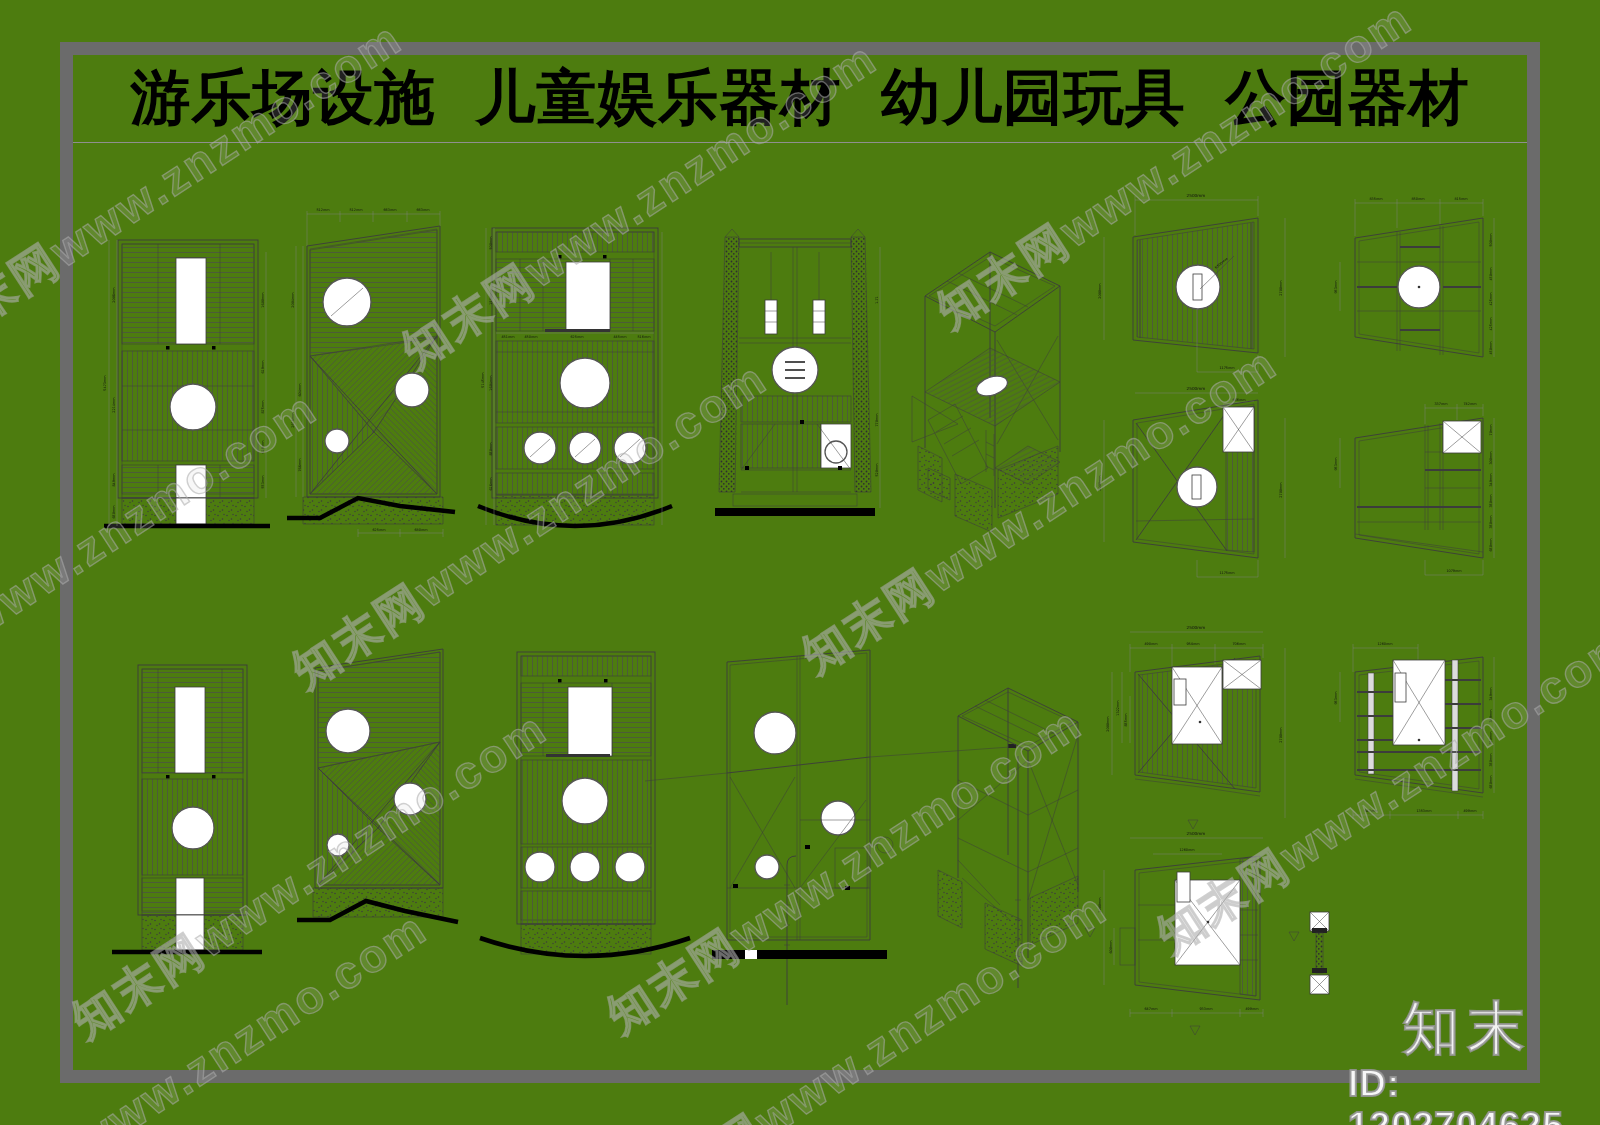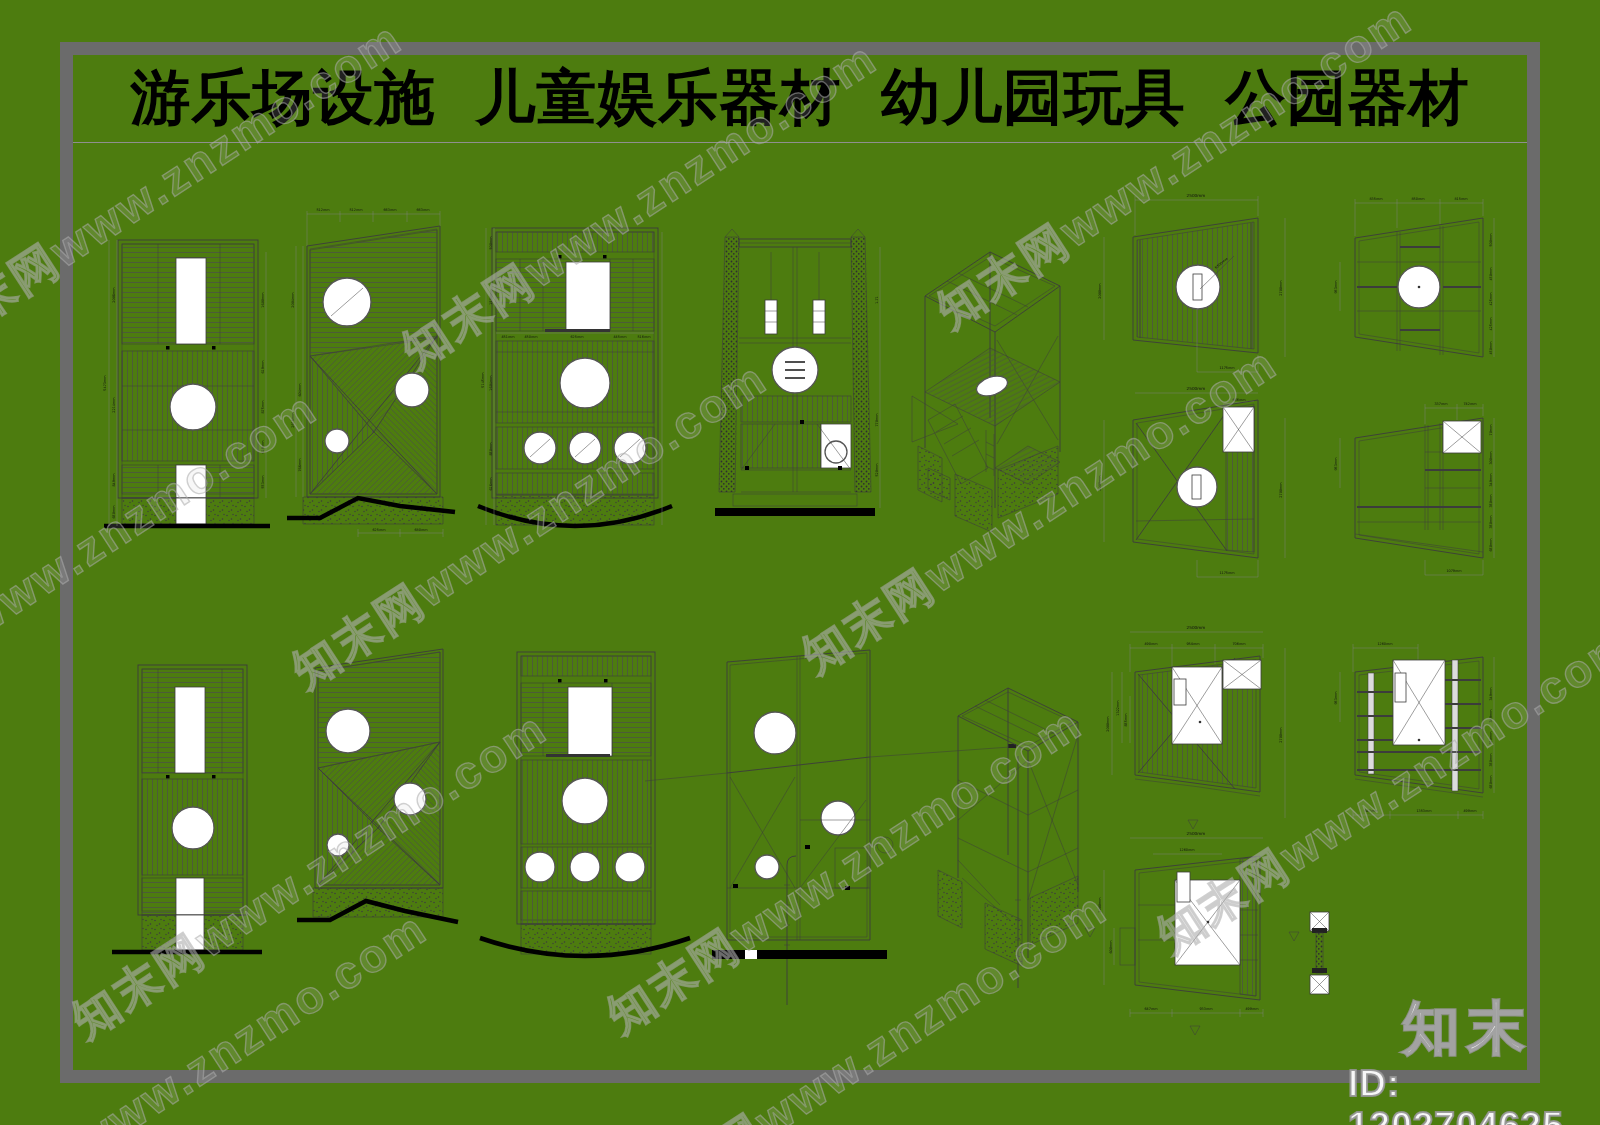--- a/index.html
+++ b/index.html
@@ -14,21 +14,21 @@
   .ps{stroke:#3c3c3c;stroke-width:.55}
   .w{fill:#fff;stroke:#3c3c3c;stroke-width:.8}
   .c{fill:#fff;stroke:#555;stroke-width:1.3}
   .d{stroke:#858585;stroke-width:.45;fill:none}
   .g{stroke:#000;stroke-width:4.5;fill:none}
   .tk{stroke:#3c3c3c;stroke-width:1.8;fill:none}
   svg text{font-family:"DejaVu Sans",sans-serif;text-anchor:middle;fill:#111}
   .t{font-size:4.2px}
   .t3{font-size:3.4px}
   .wm{position:absolute;transform:translate(-50%,-50%) rotate(-33deg);font-size:46px;font-weight:bold;letter-spacing:3px;white-space:nowrap;color:rgba(205,205,205,0.16);-webkit-text-stroke:1.4px rgba(172,172,172,0.55);pointer-events:none;}
-  .logo{position:absolute;left:1402px;top:990px;font-size:58px;font-weight:bold;letter-spacing:7px;color:rgba(255,255,255,0.85);-webkit-text-stroke:2.2px rgba(148,148,148,0.85);text-shadow:0 0 1px #aaa;}
+  .logo{position:absolute;left:1402px;top:990px;font-size:58px;font-weight:normal;letter-spacing:7px;color:rgba(255,255,255,0.85);-webkit-text-stroke:2.2px rgba(148,148,148,0.85);text-shadow:0 0 1px #aaa;}
   .id-text{position:absolute;left:1348px;top:1063px;font-size:37px;font-weight:bold;letter-spacing:1px;color:rgba(255,255,255,0.9);-webkit-text-stroke:2px rgba(148,148,148,0.9);text-shadow:0 0 1px #aaa;}
 </style>
 </head>
 <body>
 
 <div class="sheet">
   <div class="frame"></div>
   <div class="title">游乐场设施 儿童娱乐器材 幼儿园玩具 公园器材</div>
   <div class="title-rule"></div>
 

